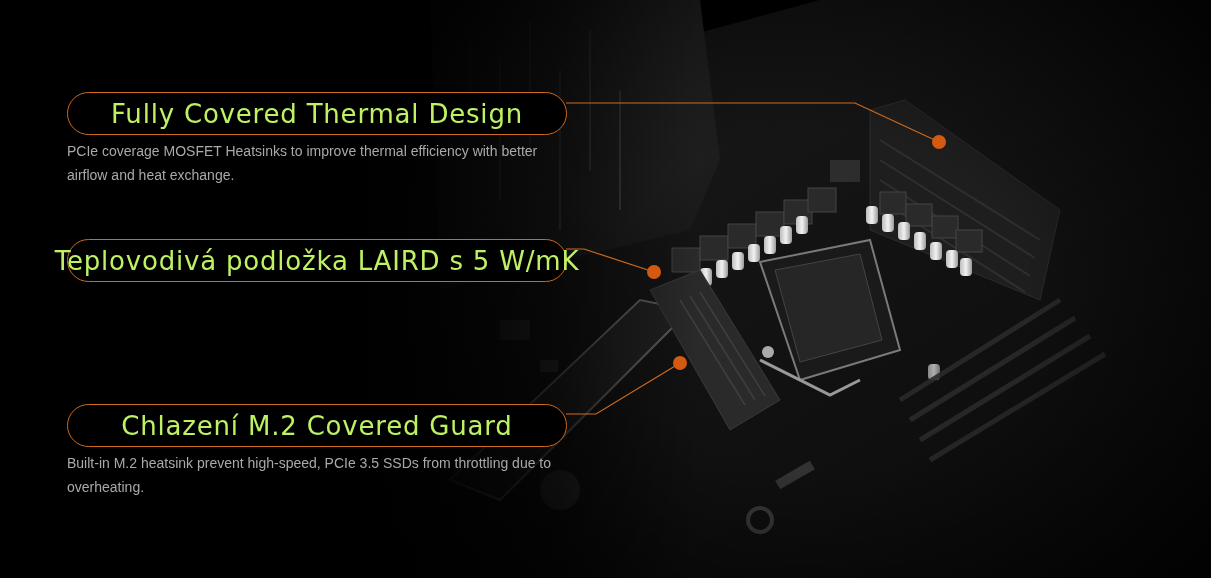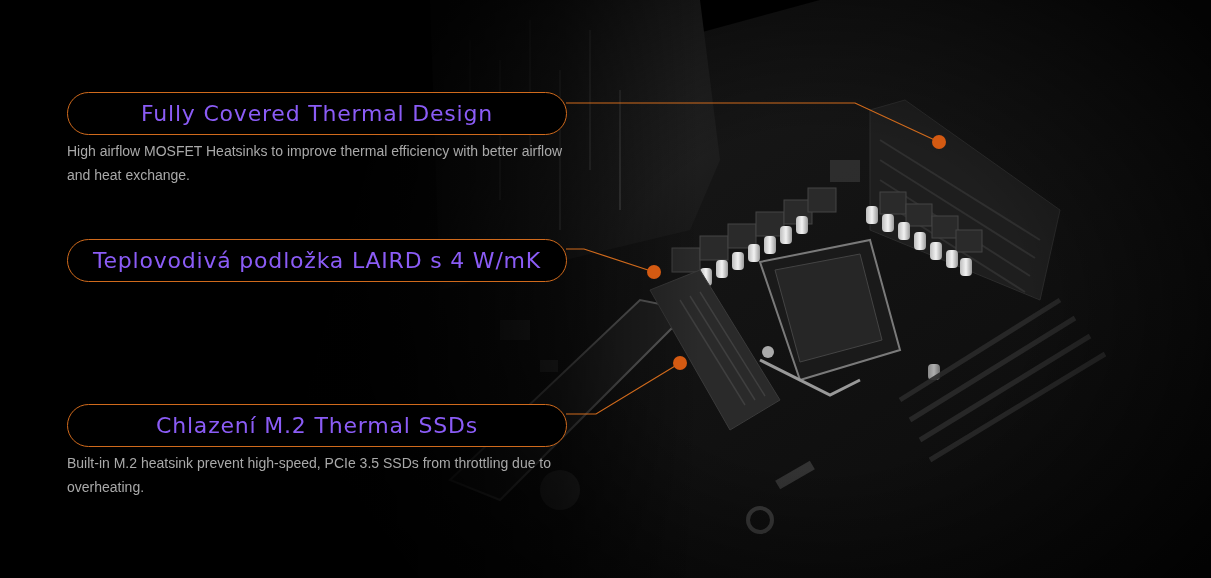--- a/index.html
+++ b/index.html
@@ -7,21 +7,21 @@
   .stage{position:absolute;left:0;top:0;width:1211px;height:578px;background:#000;overflow:hidden;}
   .board{position:absolute;left:0;top:0;width:1211px;height:578px;}
   .fade{position:absolute;left:0;top:0;width:1211px;height:578px;pointer-events:none;
     background:
       linear-gradient(90deg, rgba(0,0,0,1) 0px, rgba(0,0,0,0.95) 360px, rgba(0,0,0,0.55) 560px, rgba(0,0,0,0) 700px),
       radial-gradient(ellipse 520px 420px at 820px 300px, rgba(0,0,0,0) 40%, rgba(0,0,0,0.85) 100%);}
   .callouts{position:absolute;left:0;top:0;width:1211px;height:578px;pointer-events:none;}
   .feature{position:absolute;left:67px;width:500px;}
   .pill{box-sizing:border-box;width:500px;height:43px;border:1.5px solid #d06a1c;border-radius:22px;background:#000;
     display:flex;align-items:center;justify-content:center;cursor:default;}
-  .pill-title{color:#8b5cf6;font-family:"DejaVu Sans",sans-serif;font-size:22px;letter-spacing:0.8px;font-weight:normal;white-space:nowrap;}
+  .pill-title{color:#bef264;font-family:"DejaVu Sans",sans-serif;font-size:26px;letter-spacing:0.8px;font-weight:normal;white-space:nowrap;}
   .desc{margin-top:4px;color:#a9a9a9;font-family:"Liberation Sans",sans-serif;font-size:14px;line-height:24px;width:500px;}
   #f1{top:92px;} #f2{top:239px;} #f3{top:404px;}
 </style>
 </head>
 <body>
 
 <div class="stage">
 
   <svg class="board" viewBox="0 0 1211 578" xmlns="http://www.w3.org/2000/svg">
     <defs>
@@ -133,29 +133,29 @@
       <circle cx="939" cy="142" r="7"></circle>
       <circle cx="654" cy="272" r="7"></circle>
       <circle cx="680" cy="363" r="7"></circle>
     </g>
   </svg>
 
   <div class="feature" id="f1">
     <div class="pill">
       <span class="pill-title">Fully Covered Thermal Design</span>
     </div>
-    <div class="desc">High airflow MOSFET Heatsinks to improve thermal efficiency with better airflow and heat exchange.</div>
+    <div class="desc">PCIe coverage MOSFET Heatsinks to improve thermal efficiency with better airflow and heat exchange.</div>
   </div>
 
   <div class="feature" id="f2">
     <div class="pill">
-      <span class="pill-title">Teplovodivá podložka LAIRD s 4 W/mK</span>
+      <span class="pill-title">Teplovodivá podložka LAIRD s 5 W/mK</span>
     </div>
   </div>
 
   <div class="feature" id="f3">
     <div class="pill">
-      <span class="pill-title">Chlazení M.2 Thermal SSDs</span>
+      <span class="pill-title">Chlazení M.2 Covered Guard</span>
     </div>
     <div class="desc">Built-in M.2 heatsink prevent high-speed, PCIe 3.5 SSDs from throttling due to overheating.</div>
   </div>
 
 </div>
 
 </body></html>

